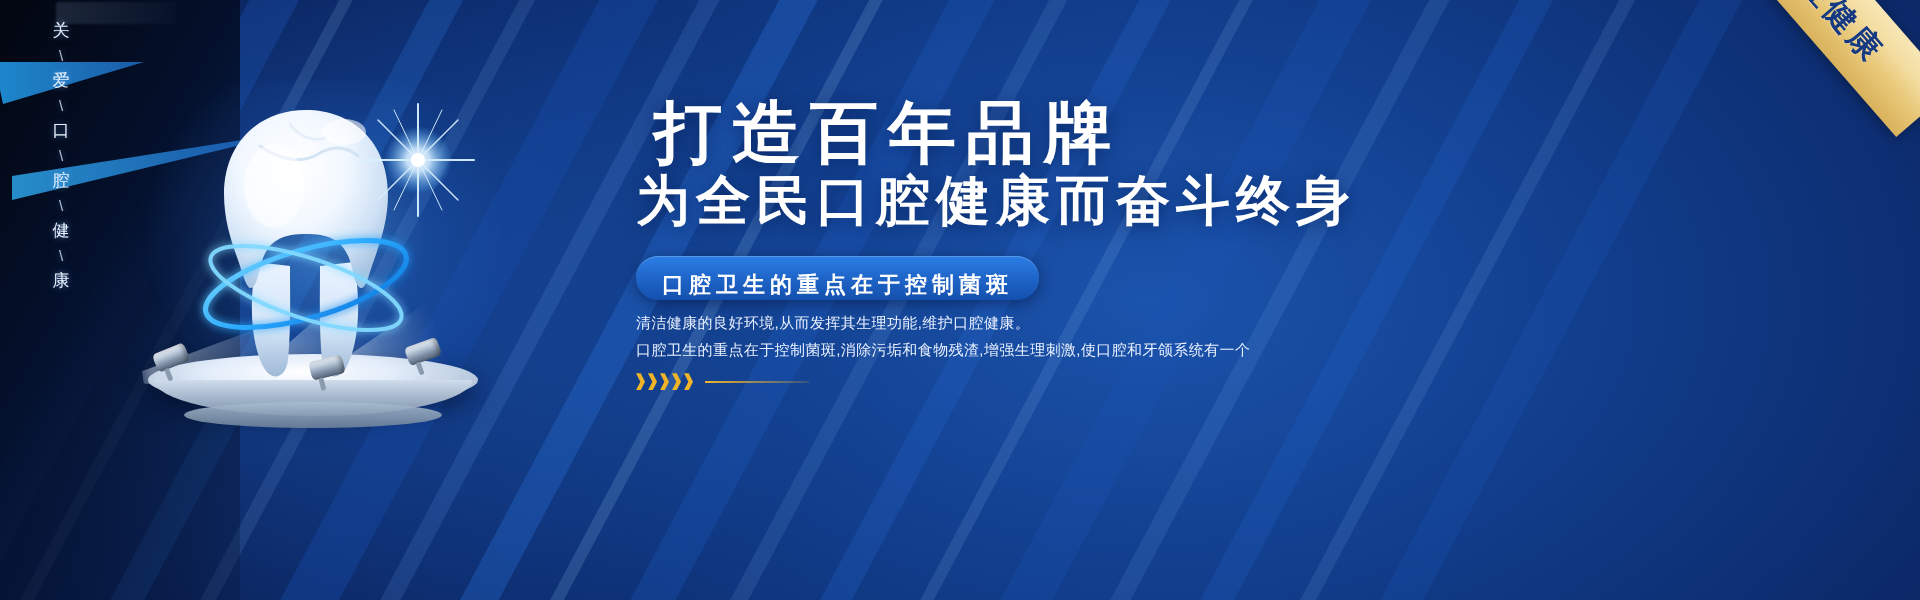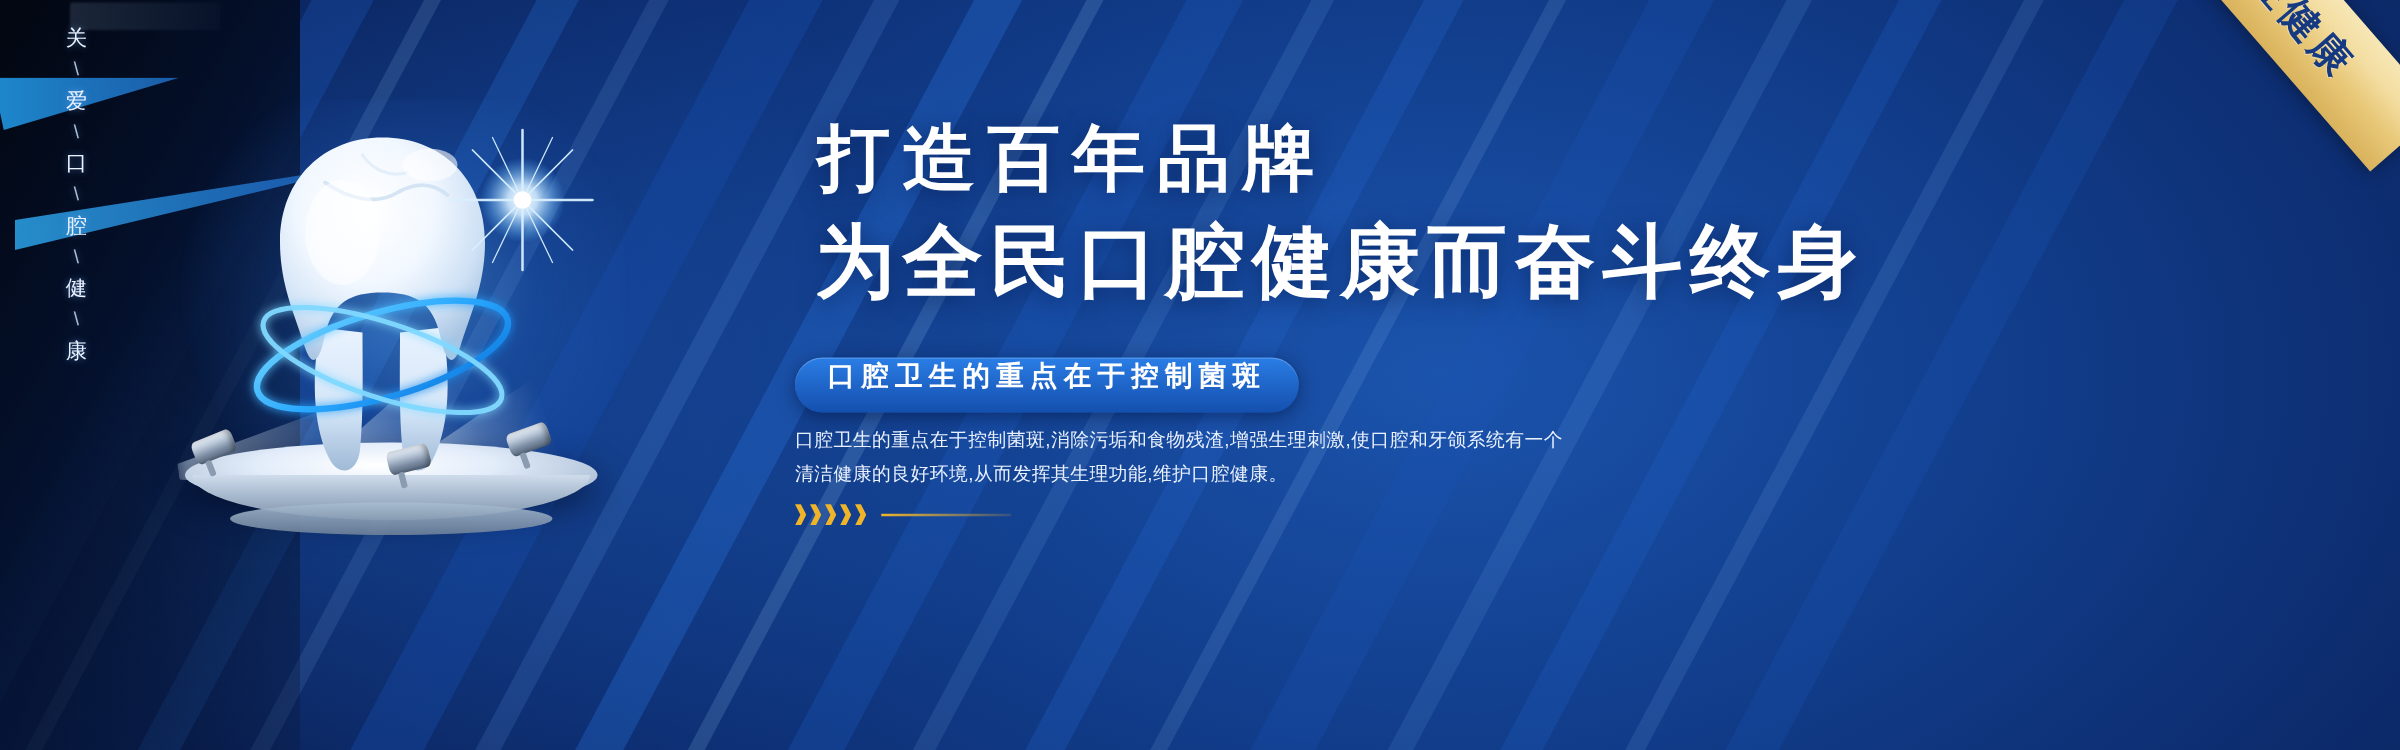--- a/index.html
+++ b/index.html
@@ -103,29 +103,29 @@
     position:absolute;width:150px;height:78px;
     background:linear-gradient(90deg,rgba(220,238,255,.55),rgba(220,238,255,0));
     filter:blur(7px);clip-path:polygon(0 42%,100% 0,100% 100%,0 58%);
   }
   .tooth{position:absolute;left:74px;top:42px;width:224px;height:280px;}
   .sparkle{position:absolute;left:238px;top:40px;width:120px;height:120px;pointer-events:none;}
 
   
   .copy{position:absolute;left:636px;top:96px;width:1180px;}
   .h1{
-    color:#ffffff;font-size:58px;font-weight:700;letter-spacing:10px;line-height:1.08;
+    color:#ffffff;font-size:68px;font-weight:700;letter-spacing:10px;line-height:1.08;
     text-shadow:0 3px 18px rgba(0,20,70,.55);margin:0 0 2px 18px;white-space:nowrap;
   }
   .h2{
-    color:#ffffff;font-size:64px;font-weight:700;letter-spacing:6px;line-height:1.08;
-    text-shadow:0 3px 18px rgba(0,20,70,.55);margin:16px;white-space:nowrap;
+    color:#ffffff;font-size:54px;font-weight:700;letter-spacing:6px;line-height:1.08;
+    text-shadow:0 3px 18px rgba(0,20,70,.55);margin:0;white-space:nowrap;
   }
   .badge{
-    margin-top:26px;display:inline-flex;align-items:flex-start;height:44px;padding:0 26px;
+    margin-top:26px;display:inline-flex;align-items:flex-end;height:44px;padding:0 26px;
     border-radius:22px;white-space:nowrap;
     background:linear-gradient(180deg,#2a7ee6 0%,#1e63c6 55%,#1450ae 100%);
     box-shadow:0 3px 14px rgba(0,18,60,.5), inset 0 1px 0 rgba(255,255,255,.22);
   }
   .badge span{color:#ffffff;font-size:22px;font-weight:700;letter-spacing:5px;}
   .eng{
     margin-top:14px;color:#f0b429;font-size:17px;font-weight:700;letter-spacing:.6px;
     font-family:"Liberation Serif","DejaVu Serif",serif;
   }
   .para{margin-top:9px;color:#e9f1ff;font-size:15px;line-height:1.82;letter-spacing:.4px;}
@@ -287,22 +287,22 @@
   <div class="copy">
     <h1 class="h1">打造百年品牌</h1>
     <h1 class="h2">为全民口腔健康而奋斗终身</h1>
 
     <div class="badge">
       <span>口腔卫生的重点在于控制菌斑</span>
     </div>
 
 
     <div class="para">
+      <div>清洁健康的良好环境,从而发挥其生理功能,维护口腔健康。</div>
       <div>口腔卫生的重点在于控制菌斑,消除污垢和食物残渣,增强生理刺激,使口腔和牙颌系统有一个</div>
-      <div>清洁健康的良好环境,从而发挥其生理功能,维护口腔健康。</div>
     </div>
 
     <div class="arrows" id="arrows">
         <span class="chev"></span>
         <span class="chev"></span>
         <span class="chev"></span>
         <span class="chev"></span>
         <span class="chev"></span>
         <span class="rule"></span>
       </div>

